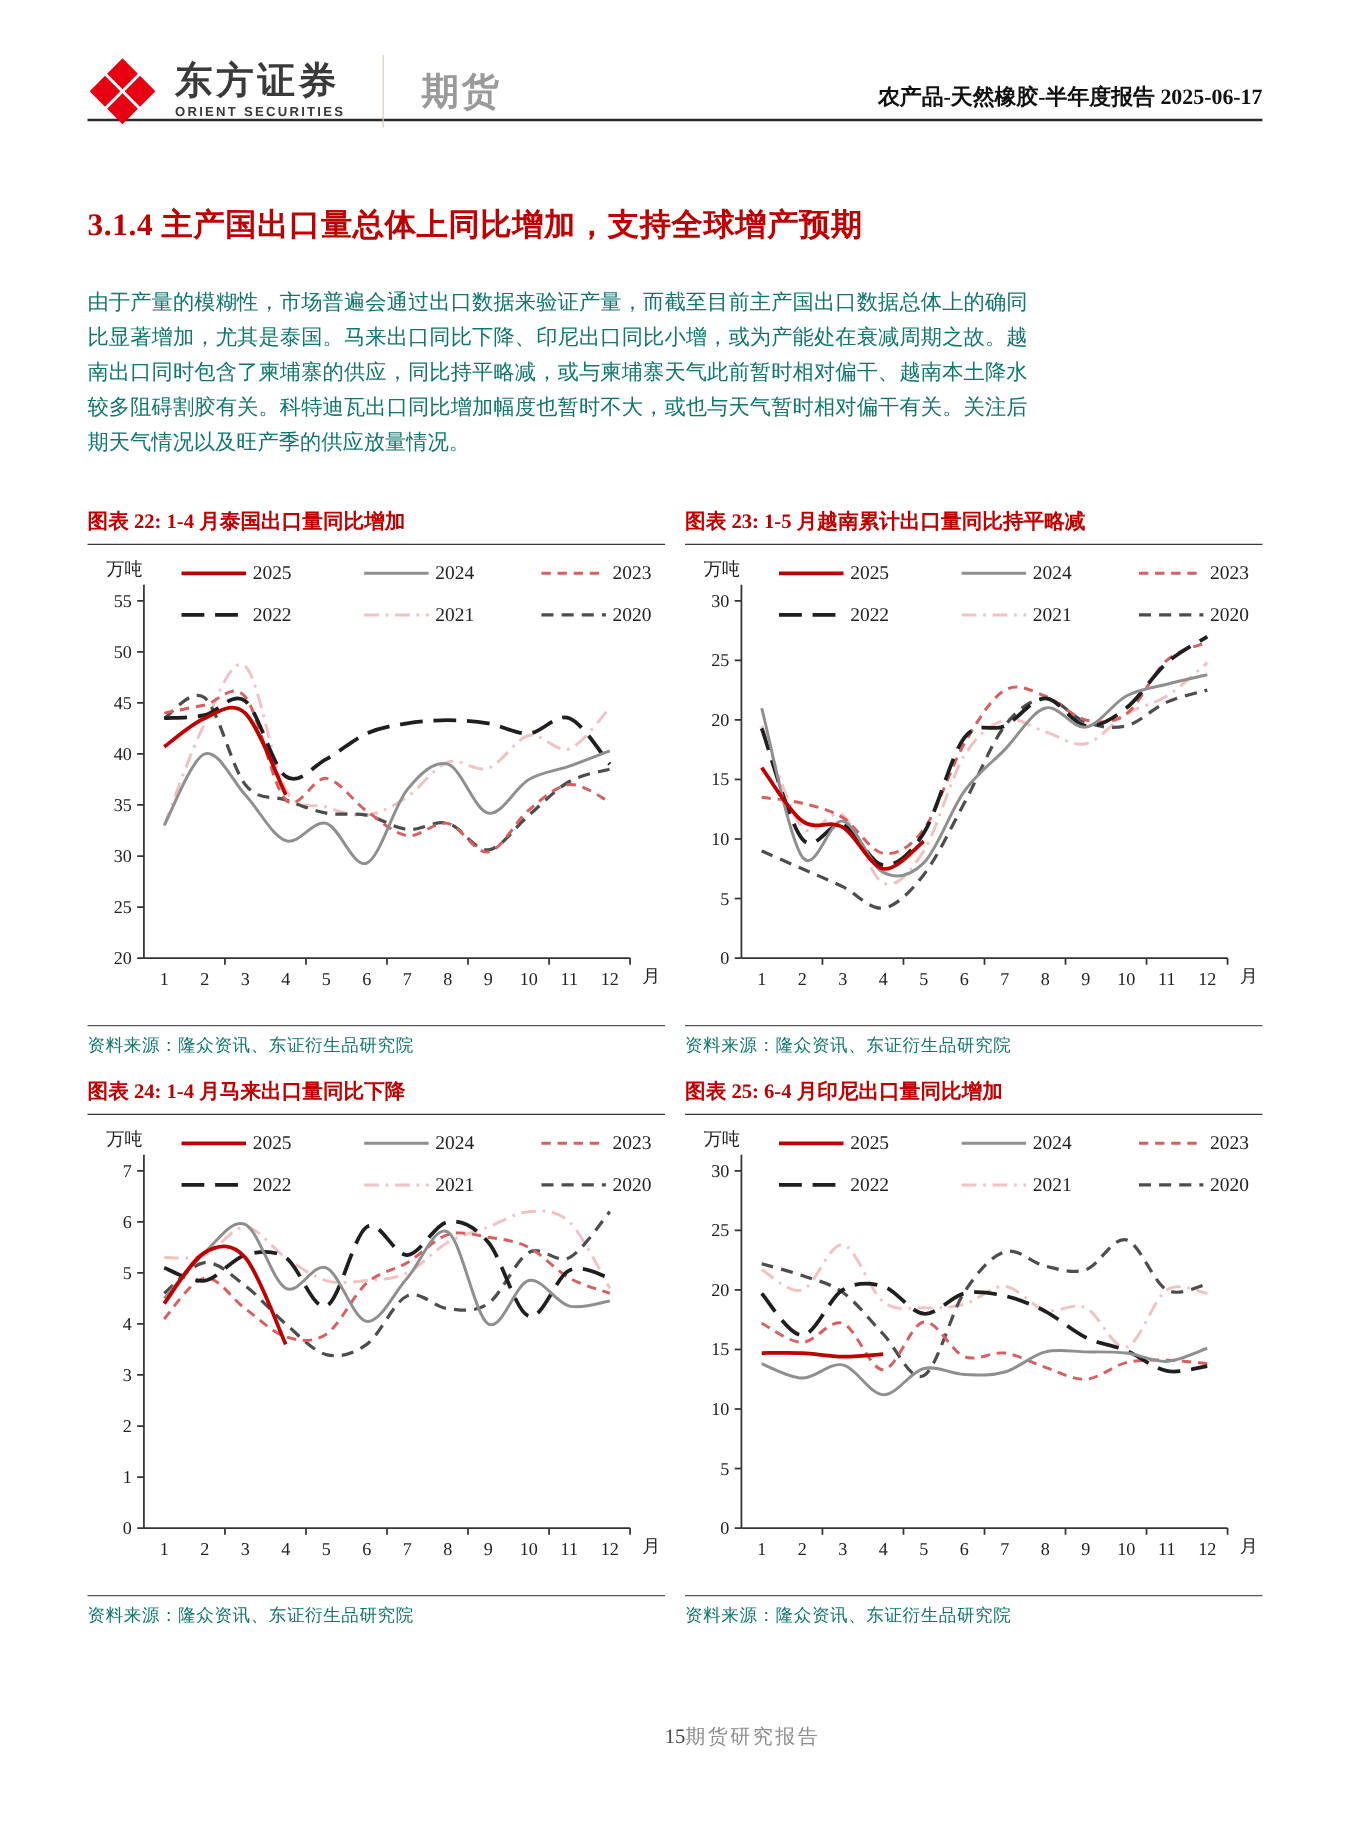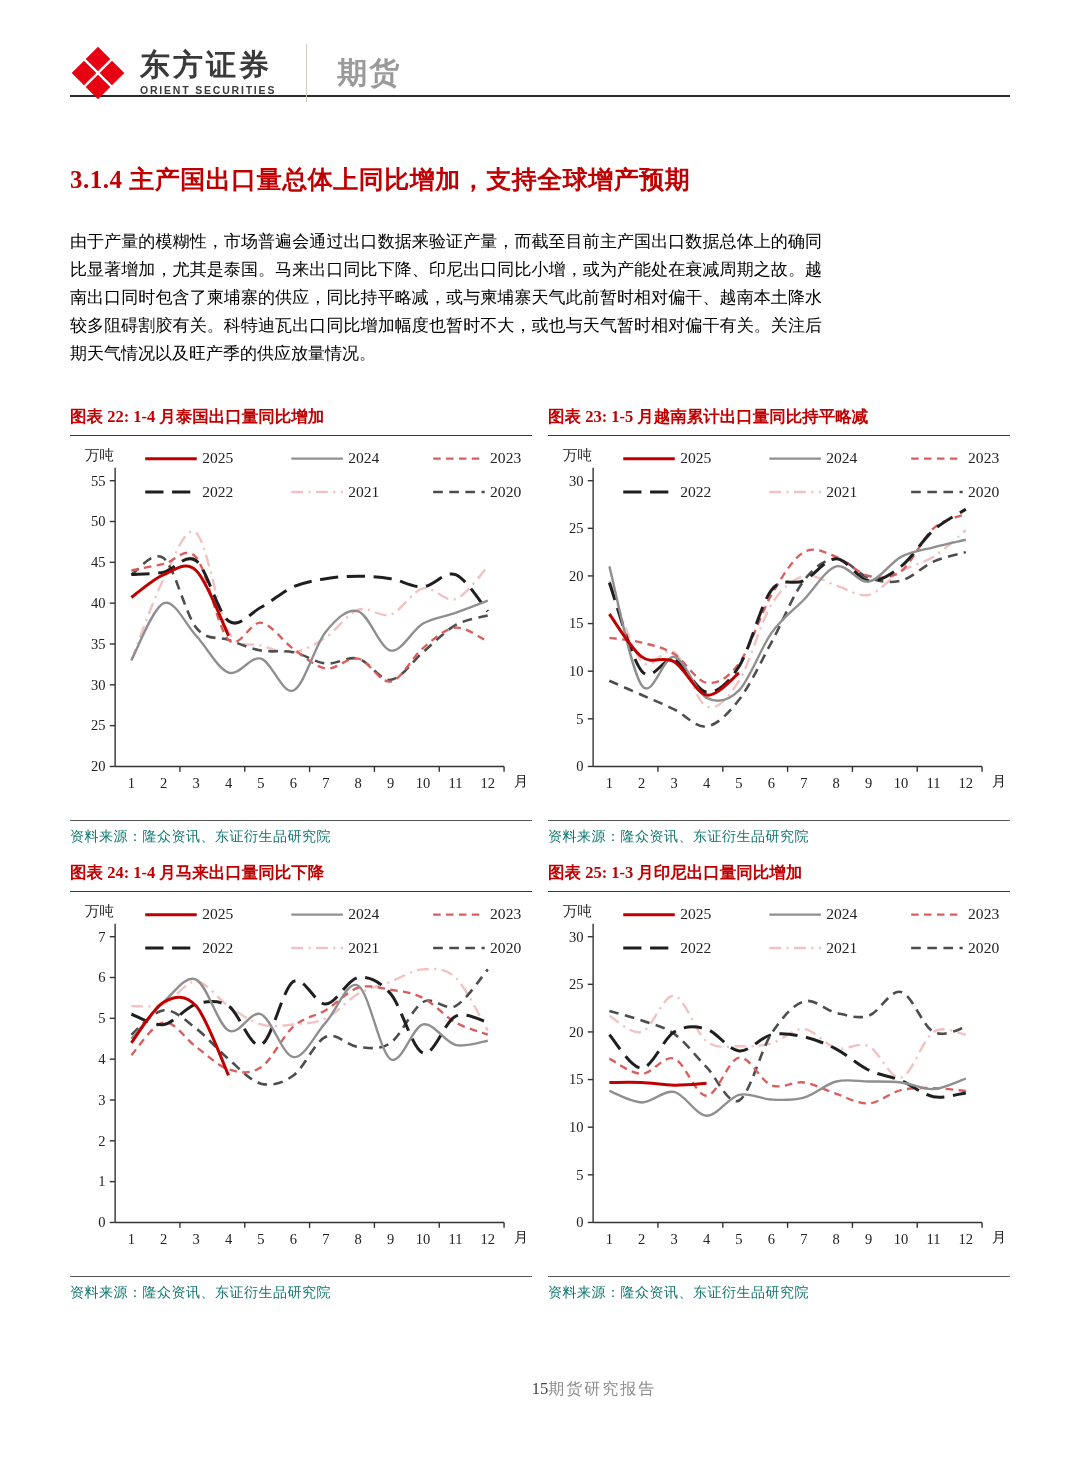--- a/index.html
+++ b/index.html
@@ -13,21 +13,21 @@
   .brand{display:flex;align-items:center;gap:14px;}
   .logo-icon{width:56px;height:56px;flex:0 0 auto;}
   .brand-text{display:flex;flex-direction:column;line-height:1;}
   .brand-cn{font-family:"Liberation Sans","DejaVu Sans",sans-serif;font-weight:bold;font-size:30px;letter-spacing:3px;color:#3a3a3a;}
   .brand-en{font-family:"Liberation Sans","DejaVu Sans",sans-serif;font-weight:bold;font-size:10.5px;letter-spacing:1.8px;color:#3a3a3a;margin-top:5px;}
   .brand-divider{width:1px;height:58px;background:#d6cdbf;margin:0 16px;}
   .brand-sub{font-family:"Liberation Sans","DejaVu Sans",sans-serif;font-weight:bold;font-size:30px;color:#9a9a9a;letter-spacing:2px;}
   .doc-title{position:absolute;right:0;bottom:6px;font-size:17.5px;font-weight:bold;color:#111;}
   
   .section-heading{margin-top:66px;font-size:25px;font-weight:bold;color:#c00000;letter-spacing:.5px;}
-  .body-paragraph{margin-top:32px;width:752px;font-size:17px;line-height:28px;text-align:justify;color:#000000;}
+  .body-paragraph{margin-top:32px;width:752px;font-size:17px;line-height:28px;text-align:justify;color:#0f766e;}
   
   .figures{margin-top:38px;display:grid;grid-template-columns:1fr 1fr;column-gap:34px;row-gap:30px;gap:16px;}
   .fig{margin:0;}
   .fig-title{font-size:16.5px;font-weight:bold;color:#c00000;margin:0 0 7px 0;}
   .fig-title-rule{border-top:1.6px solid #3a3a3a;margin-bottom:6px;}
   .chart{width:100%;}
   .src-rule{border-top:1.1px solid #555;margin-top:2px;}
   .fig-source{font-size:14px;color:#0f766e;margin:7px 0 0 0;letter-spacing:.5px;}
   
   .footer{position:absolute;left:70px;right:70px;bottom:66px;display:flex;align-items:baseline;}
@@ -48,20 +48,21 @@
         <polygon points="50,53 72,75 50,97 28,75" fill="#e60012"></polygon>
         <polygon points="25,28 47,50 25,72 3,50" fill="#e60012"></polygon>
       </svg>
       <div class="brand-text">
         <span class="brand-cn">东方证券</span>
         <span class="brand-en">ORIENT SECURITIES</span>
       </div>
       <div class="brand-divider"></div>
       <span class="brand-sub">期货</span>
     </div>
+    <div class="doc-title">农产品-天然橡胶-半年度报告 2025-06-17</div>
   </header>
 
   <h2 class="section-heading">3.1.4 主产国出口量总体上同比增加，支持全球增产预期</h2>
 
   <p class="body-paragraph">由于产量的模糊性，市场普遍会通过出口数据来验证产量，而截至目前主产国出口数据总体上的确同比显著增加，尤其是泰国。马来出口同比下降、印尼出口同比小增，或为产能处在衰减周期之故。越南出口同时包含了柬埔寨的供应，同比持平略减，或与柬埔寨天气此前暂时相对偏干、越南本土降水较多阻碍割胶有关。科特迪瓦出口同比增加幅度也暂时不大，或也与天气暂时相对偏干有关。关注后期天气情况以及旺产季的供应放量情况。</p>
 
   <section class="figures">
 
     <figure class="fig">
       <h3 class="fig-title">图表 22: 1-4 月泰国出口量同比增加</h3>
@@ -292,21 +293,21 @@
             <path d="M 57.1 108.2 C 62.1 109.8, 77.2 119.3, 87.3 117.7 C 97.3 116.1, 107.4 101.6, 117.4 98.7 C 127.5 95.9, 137.5 94.3, 147.6 100.6 C 157.6 106.9, 167.7 140.5, 177.8 136.7 C 187.8 132.9, 197.9 84.1, 207.9 77.8 C 218.0 71.5, 228.0 99.3, 238.1 98.7 C 248.1 98.1, 258.2 75.6, 268.3 74.0 C 278.3 72.4, 288.4 77.5, 298.4 89.2 C 308.5 100.9, 318.5 140.8, 328.6 144.3 C 338.6 147.8, 348.7 114.8, 358.8 110.1 C 368.8 105.3, 383.9 114.8, 388.9 115.8" fill="none" stroke="#1f1f1f" stroke-width="2.8" stroke-linecap="butt" stroke-dasharray="17 8"></path>
             <path d="M 57.1 131.0 C 62.1 125.3, 77.2 106.0, 87.3 96.8 C 97.3 87.6, 107.4 71.5, 117.4 75.9 C 127.5 80.3, 137.5 118.0, 147.6 123.4 C 157.6 128.8, 167.7 104.1, 177.8 108.2 C 187.8 112.3, 197.9 146.8, 207.9 148.1 C 218.0 149.4, 228.0 126.9, 238.1 115.8 C 248.1 104.7, 258.2 75.9, 268.3 81.6 C 278.3 87.3, 288.4 144.0, 298.4 150.0 C 308.5 156.0, 318.5 119.9, 328.6 117.7 C 338.6 115.5, 348.7 134.2, 358.8 136.7 C 368.8 139.2, 383.9 133.5, 388.9 132.9" fill="none" stroke="#8f8f8f" stroke-width="2.2" stroke-linecap="butt"></path>
             <path d="M 57.1 134.8 C 62.1 128.5, 77.2 102.5, 87.3 96.8 C 97.3 91.1, 107.4 89.2, 117.4 100.6 C 127.5 112.0, 142.6 154.4, 147.6 165.2" fill="none" stroke="#c00000" stroke-width="2.8" stroke-linecap="butt"></path>
           </svg>
         </div>
       <div class="src-rule"></div>
       <p class="fig-source">资料来源：隆众资讯、东证衍生品研究院</p>
     </figure>
 
     <figure class="fig">
-      <h3 class="fig-title">图表 25: 1-3 月印尼出口量同比增加</h3>
+      <h3 class="fig-title">图表 25: 6-4 月印尼出口量同比增加</h3>
       <div class="fig-title-rule"></div>
       <div class="chart">
           <svg viewBox="0 0 430 350" style="width: 100%; height: auto; display: block;">
             <line x1="42" y1="24" x2="42" y2="302" stroke="#333" stroke-width="1.3"></line>
             <line x1="37" y1="302" x2="42" y2="302" stroke="#333" stroke-width="1.3"></line>
             <text x="33" y="306.5" text-anchor="end" font-size="13.5" fill="#222" font-family="&quot;Liberation Serif&quot;,&quot;DejaVu Serif&quot;,serif">0</text>
             <line x1="37" y1="257.6666666666667" x2="42" y2="257.6666666666667" stroke="#333" stroke-width="1.3"></line>
             <text x="33" y="262.1666666666667" text-anchor="end" font-size="13.5" fill="#222" font-family="&quot;Liberation Serif&quot;,&quot;DejaVu Serif&quot;,serif">5</text>
             <line x1="37" y1="213.33333333333334" x2="42" y2="213.33333333333334" stroke="#333" stroke-width="1.3"></line>
             <text x="33" y="217.83333333333334" text-anchor="end" font-size="13.5" fill="#222" font-family="&quot;Liberation Serif&quot;,&quot;DejaVu Serif&quot;,serif">10</text>

